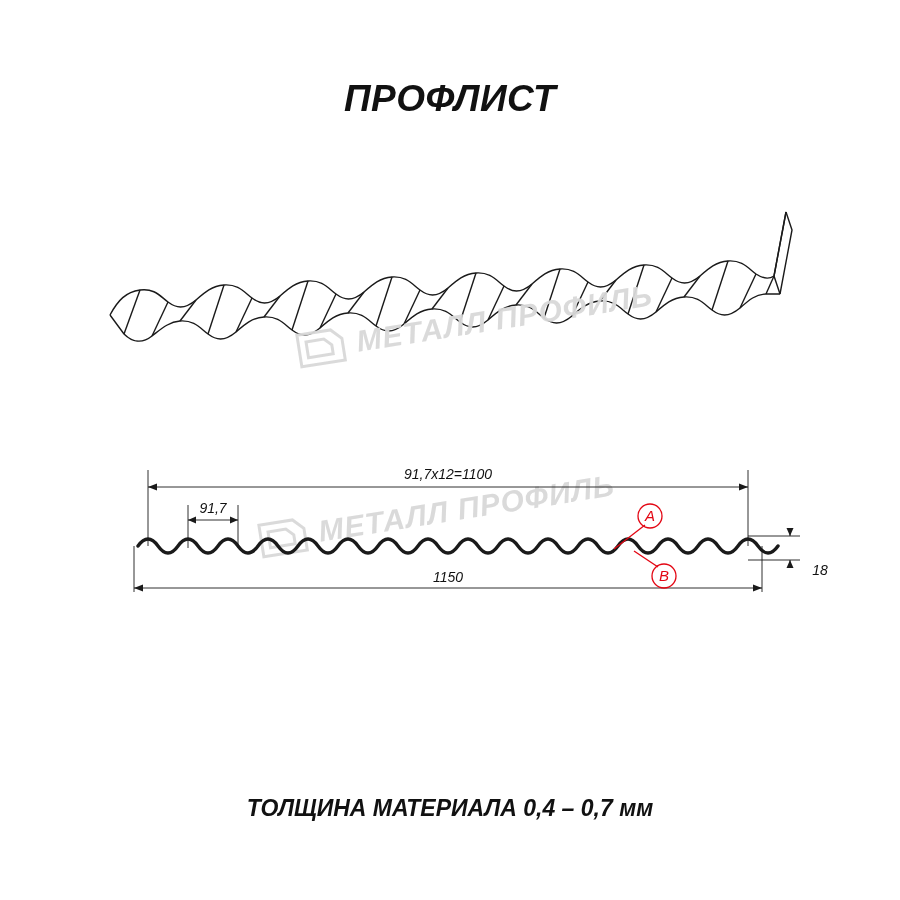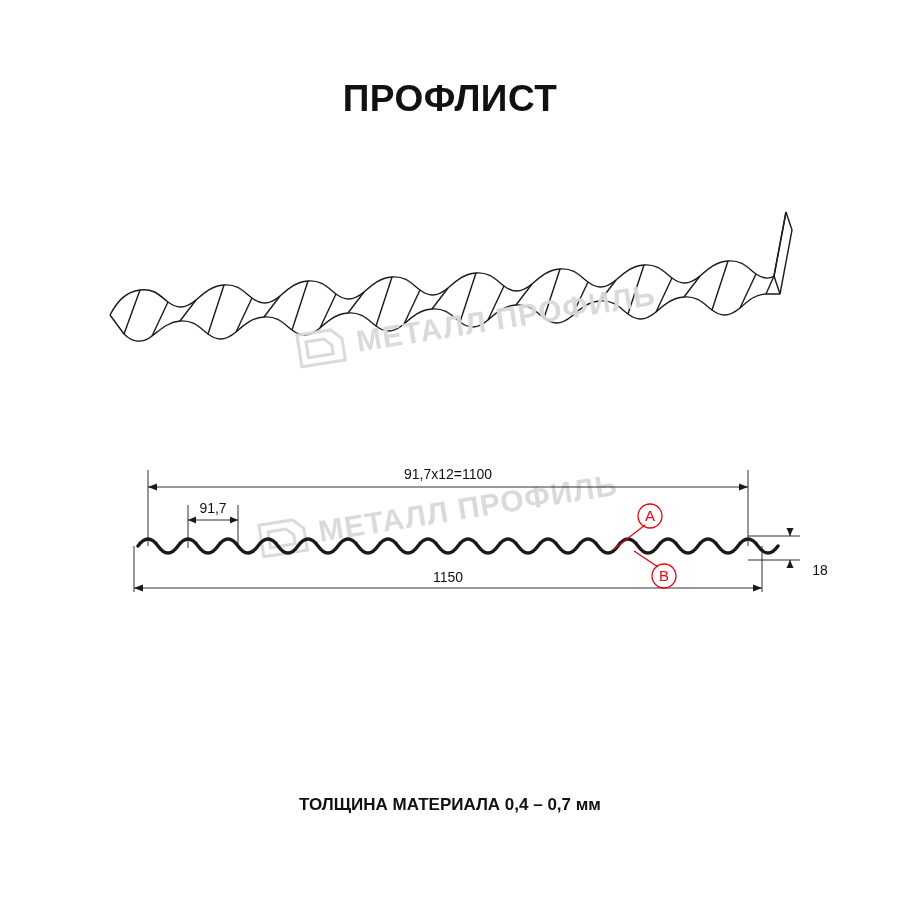--- a/index.html
+++ b/index.html
@@ -13,20 +13,21 @@
     font-family: "Liberation Sans", sans-serif;
     color: #1a1a1a;
     position: relative;
     overflow: hidden;
   }
   .page {
     position: absolute;
     inset: 0;
     width: 900px;
     height: 900px;
+    font-style: italic;
   }
   .title {
     position: absolute;
     top: 78px;
     left: 0;
     width: 900px;
     text-align: center;
     font-size: 37px;
     font-weight: bold;
     letter-spacing: 0.5px;
@@ -41,21 +42,21 @@
     font-size: 16px;
     font-weight: bold;
     color: #111;
   }
   .footnote {
     position: absolute;
     top: 795px;
     left: 0;
     width: 900px;
     text-align: center;
-    font-size: 17px;
+    font-size: 23px;
     font-weight: bold;
     color: #111;
   }
   svg.canvas {
     position: absolute;
     top: 0;
     left: 0;
   }
   .wm-text {
     font-family: "Liberation Sans", sans-serif;

